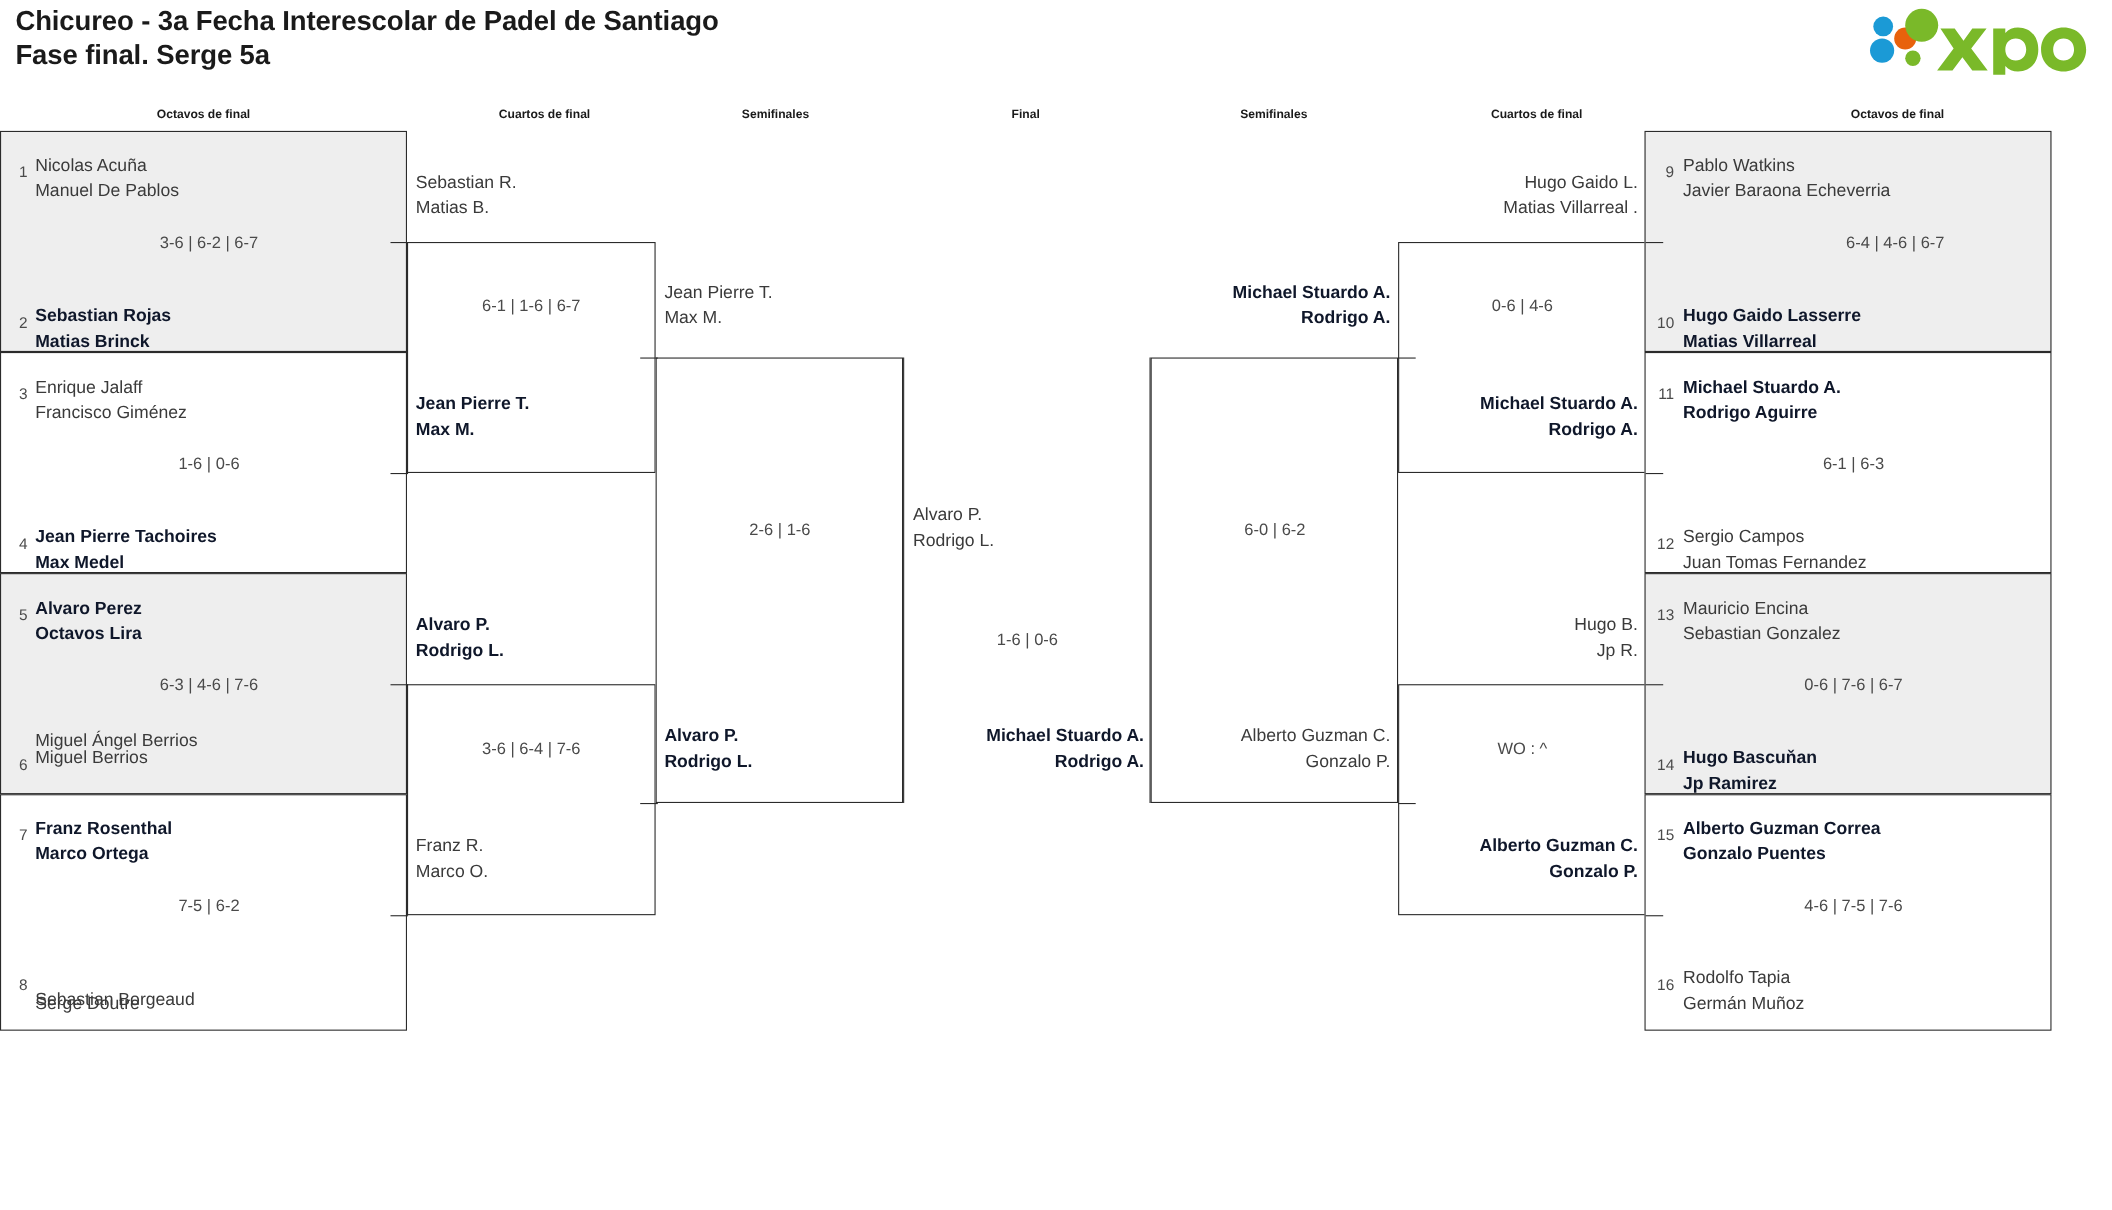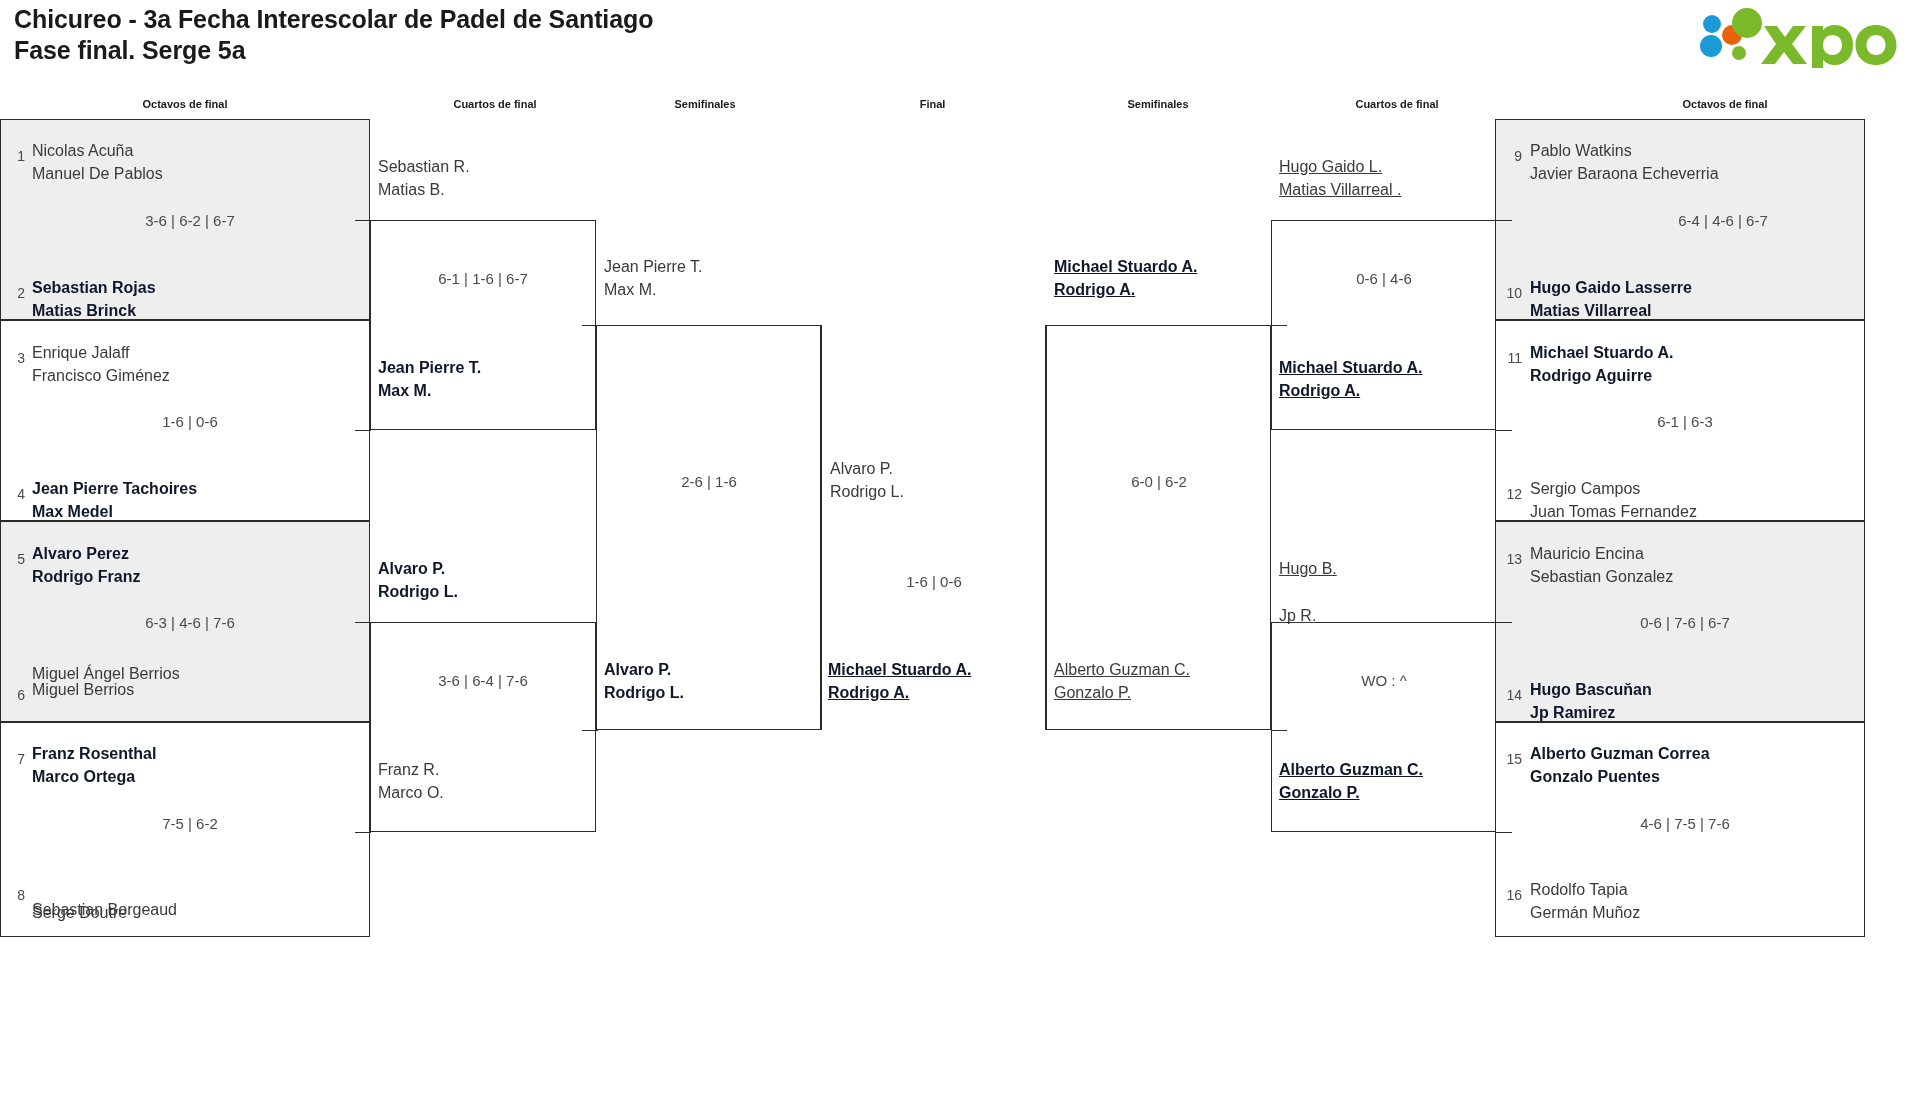--- a/index.html
+++ b/index.html
@@ -49,21 +49,21 @@
     font-size: 14px; color: #4a4a4a;
     width: 22px; text-align: right;
   }
   .player {
     position: absolute;
     font-size: 16px; line-height: 23px;
     color: #3a3a3a;
     white-space: nowrap;
   }
   .player.win { font-weight: 700; color: #0f172a; }
-  .player.r { text-align: left; text-decoration: underline; }
+  .player.r { text-align: right; }
 
   .score {
     position: absolute;
     font-size: 15px; color: #4a4a4a;
     white-space: nowrap;
   }
   .score.ctr { text-align: center; }
 </style>
 </head>
 <body>
@@ -116,21 +116,21 @@
   <div class="seed-num" style="left:3px;top:350px;">3</div>
   <div class="player" style="left:32px;top:341px;">Enrique Jalaff</div>
   <div class="player" style="left:32px;top:364px;">Francisco Giménez</div>
 
   <div class="seed-num" style="left:3px;top:486px;">4</div>
   <div class="player win" style="left:32px;top:477px;">Jean Pierre Tachoires</div>
   <div class="player win" style="left:32px;top:500px;">Max Medel</div>
 
   <div class="seed-num" style="left:3px;top:551px;">5</div>
   <div class="player win" style="left:32px;top:542px;">Alvaro Perez</div>
-  <div class="player win" style="left:32px;top:565px;">Rodrigo Franz</div>
+  <div class="player win" style="left:32px;top:565px;">Octavos Lira</div>
 
   <div class="seed-num" style="left:3px;top:687px;">6</div>
   <div class="player" style="left:32px;top:678px;">Miguel Berrios</div>
   <div class="player" style="left:32px;top:662px;">Miguel Ángel Berrios</div>
 
   <div class="seed-num" style="left:3px;top:751px;">7</div>
   <div class="player win" style="left:32px;top:742px;">Franz Rosenthal</div>
   <div class="player win" style="left:32px;top:765px;">Marco Ortega</div>
 
   <div class="seed-num" style="left:3px;top:887px;">8</div>
@@ -186,21 +186,21 @@
 
   <div class="box" style="left:1271px;top:220px;width:226px;height:210px;"></div>
   <div class="box" style="left:1271px;top:622px;width:226px;height:210px;"></div>
 
   <div class="player r" style="left:1279px;top:155px;width:210px;">Hugo Gaido L.</div>
   <div class="player r" style="left:1279px;top:178px;width:210px;">Matias Villarreal .</div>
   <div class="player win r" style="left:1279px;top:356px;width:210px;">Michael Stuardo A.</div>
   <div class="player win r" style="left:1279px;top:379px;width:210px;">Rodrigo A.</div>
 
   <div class="player r" style="left:1279px;top:557px;width:210px;">Hugo B.</div>
-  <div class="player r" style="left:1279px;top:580px;width:210px;margin-top:24px;">Jp R.</div>
+  <div class="player r" style="left:1279px;top:580px;width:210px;">Jp R.</div>
   <div class="player win r" style="left:1279px;top:758px;width:210px;">Alberto Guzman C.</div>
   <div class="player win r" style="left:1279px;top:781px;width:210px;">Gonzalo P.</div>
 
   <div class="score ctr" style="left:1279px;top:270px;width:210px;">0-6 | 4-6</div>
   <div class="score ctr" style="left:1279px;top:672px;width:210px;">WO : ^</div>
 
   <div class="box shaded" style="left:1495px;top:119px;width:370px;height:201px;"></div>
   <div class="box" style="left:1495px;top:320px;width:370px;height:201px;"></div>
   <div class="box shaded" style="left:1495px;top:521px;width:370px;height:201px;"></div>
   <div class="box" style="left:1495px;top:722px;width:370px;height:215px;"></div>

